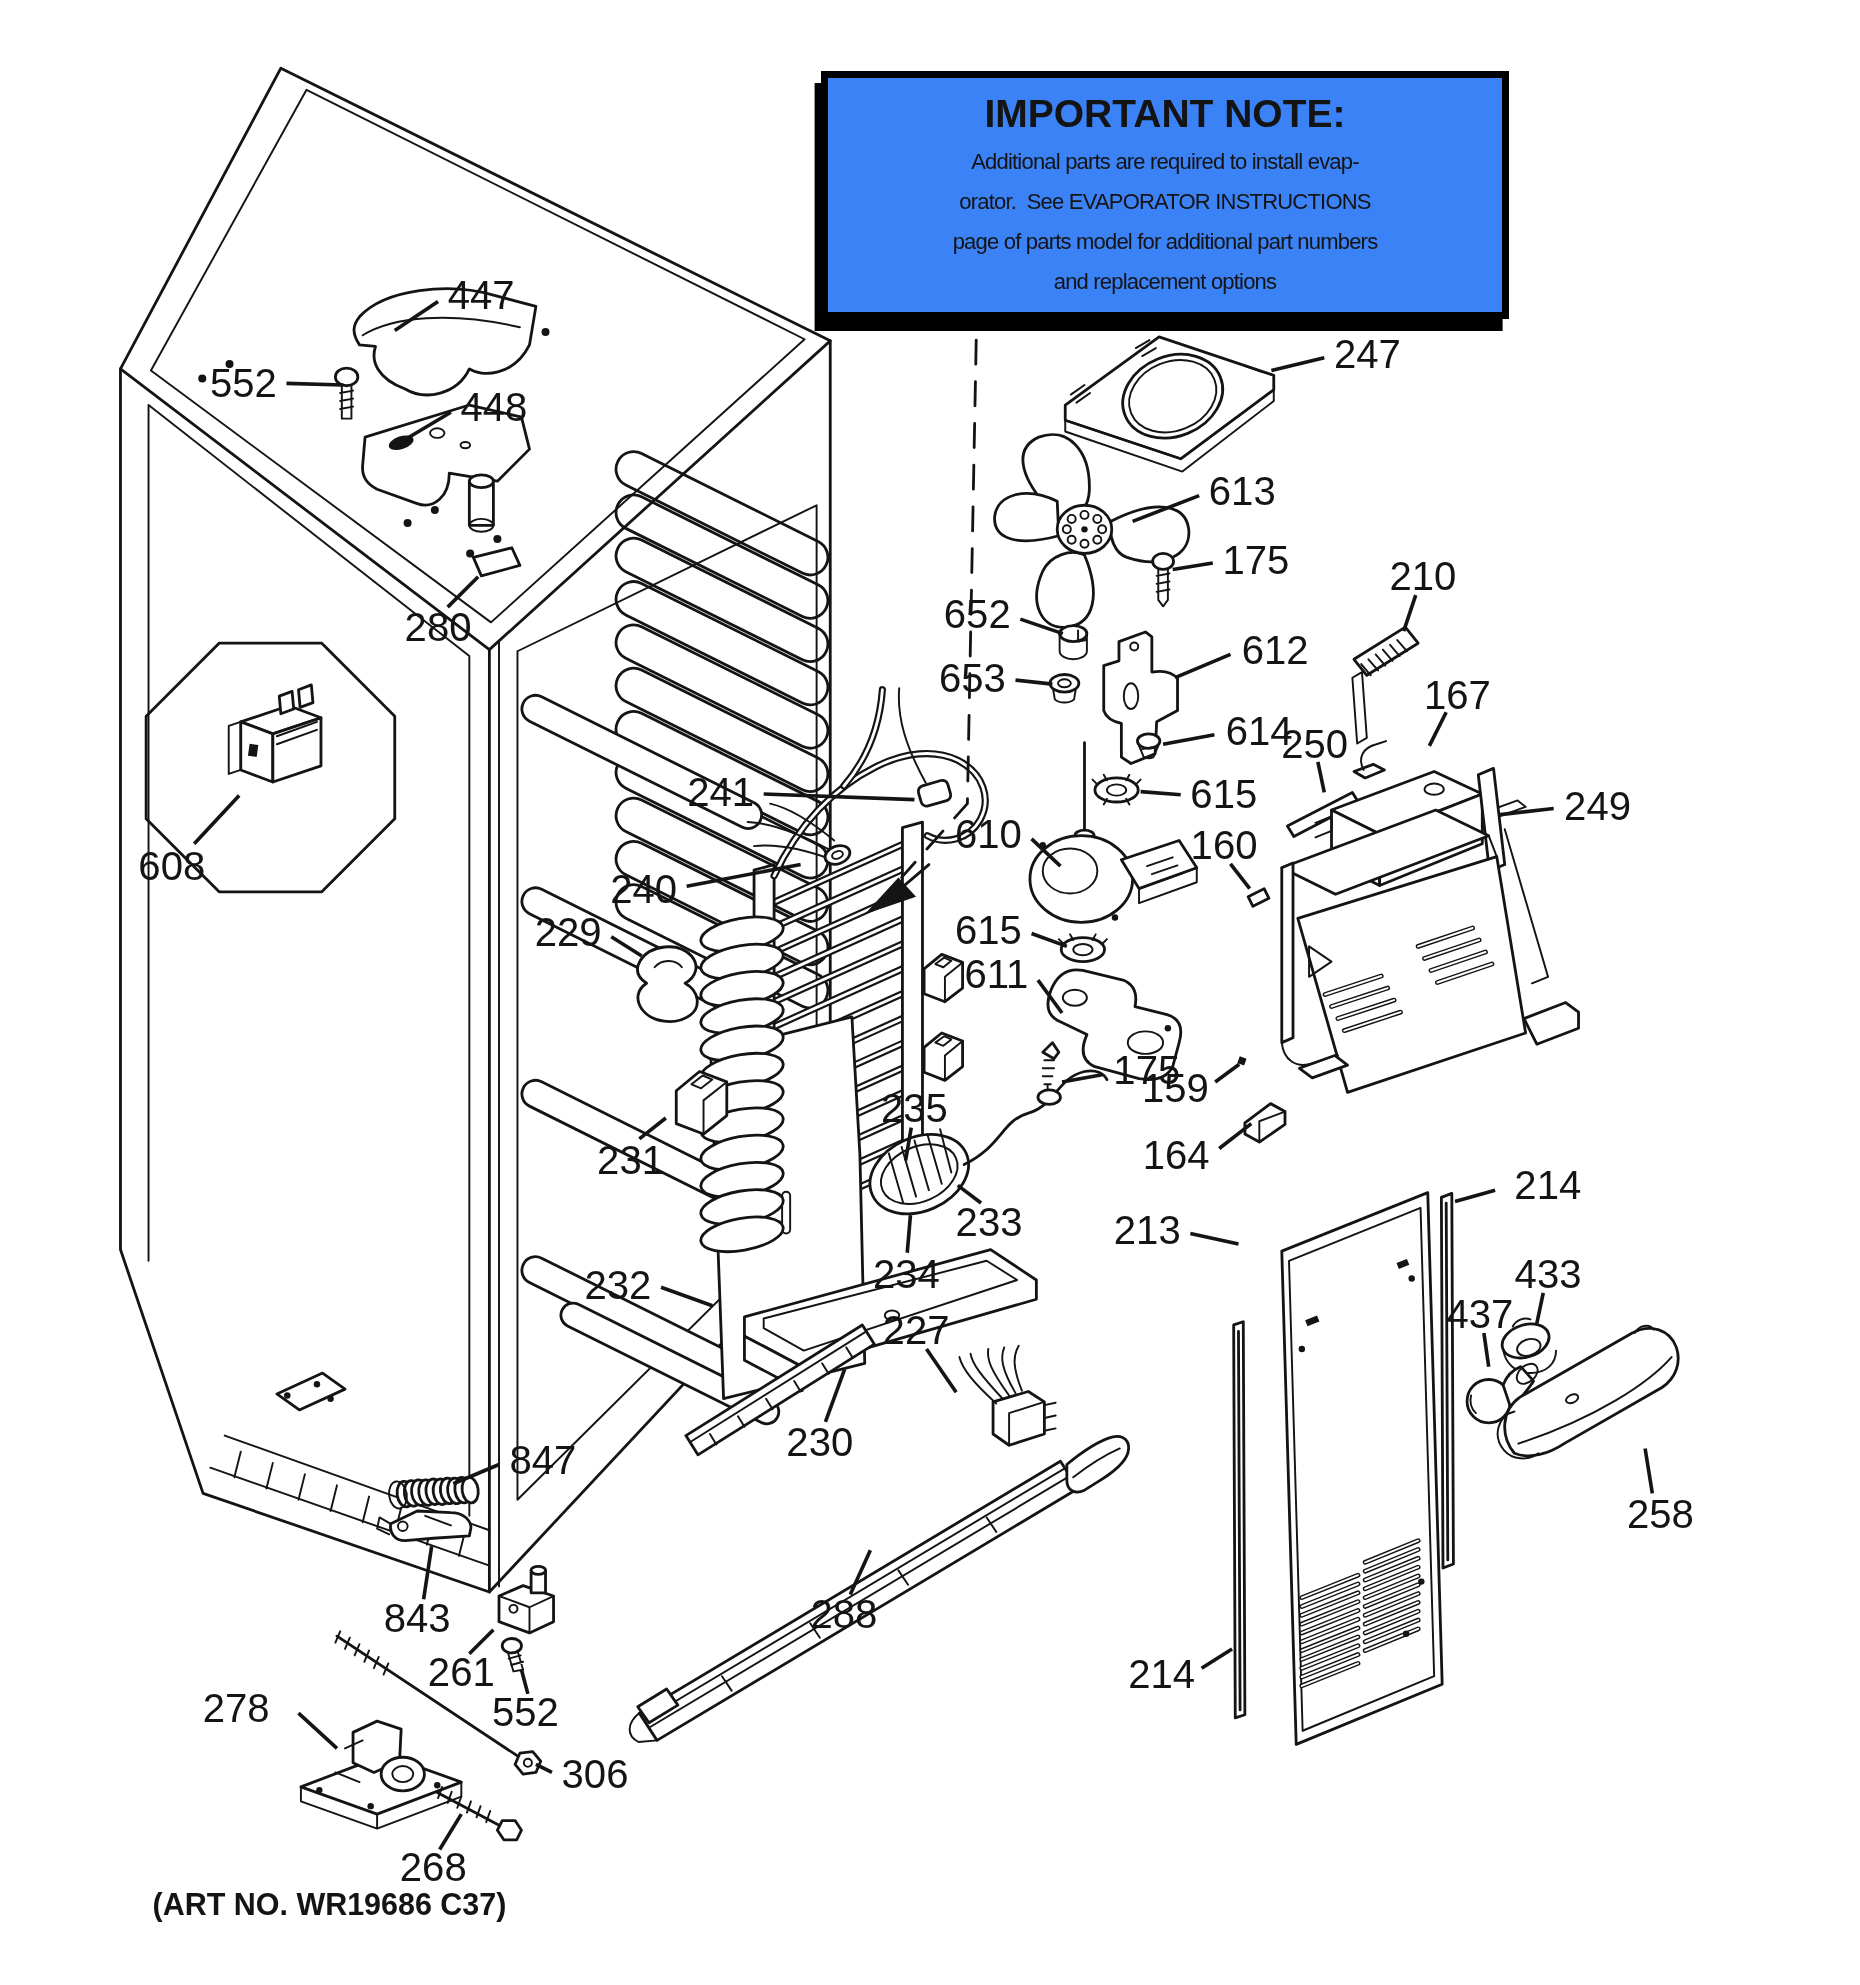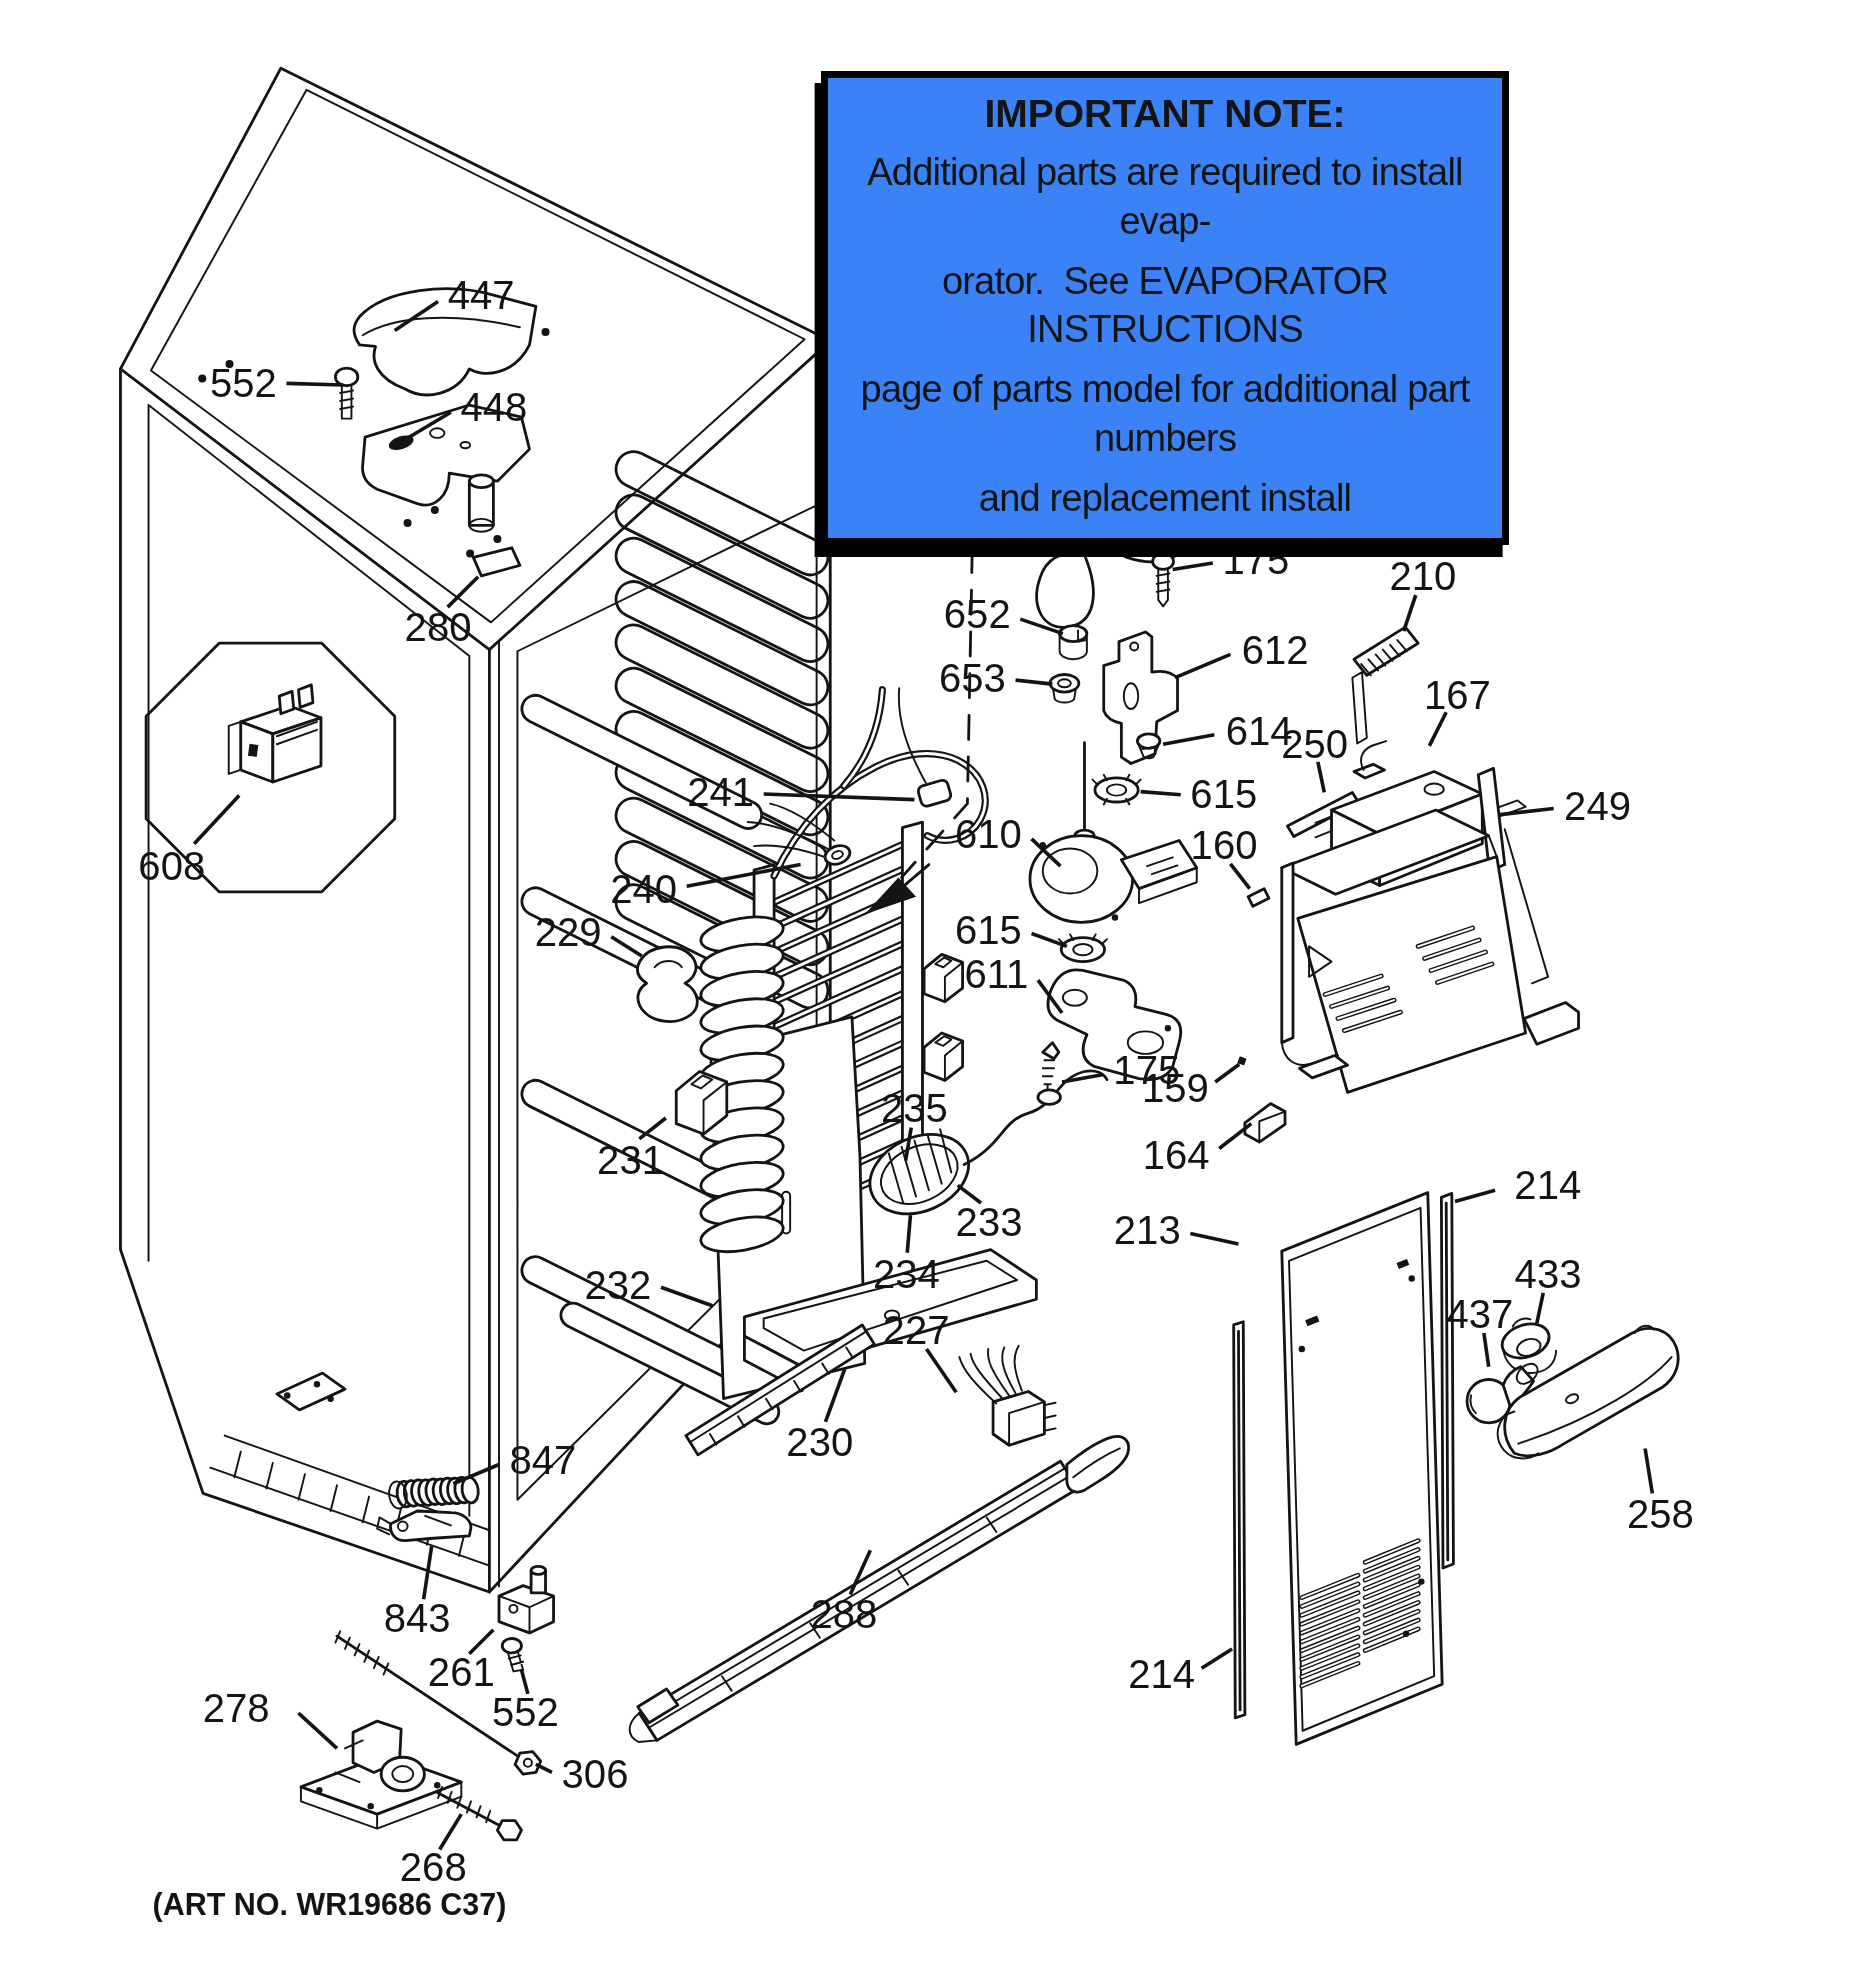--- a/index.html
+++ b/index.html
@@ -3,21 +3,21 @@
 <meta charset="utf-8">
 <style>
   html,body{margin:0;padding:0;background:#fff;}
   #page{position:relative;width:1861px;height:1985px;background:#fff;overflow:hidden;
         font-family:"Liberation Sans",sans-serif;color:#141414;}
   #diagram-svg{position:absolute;left:0;top:0;}
   .note{position:absolute;left:821px;top:71px;width:688px;box-sizing:border-box;
         background:#3b82f6;border:7.2px solid #000;box-shadow:-6.4px 12px 0 0 #000;
         padding:11.2px 16px 16px;text-align:center;}
   .note-title{font-size:39px;font-weight:700;letter-spacing:0;margin:3.2px 0 6.4px;}
-  .note-line{font-size:38px;line-height:1.27;letter-spacing:-0.8px;white-space:pre-wrap;margin-top:12px;}
+  .note-line{font-size:22px;line-height:1.27;letter-spacing:-0.8px;white-space:pre-wrap;margin-top:12px;}
   .callout{font-size:50px;fill:#141414;}
   .lead{stroke:#141414;stroke-width:4.5;fill:none;}
   .ink{stroke:#141414;fill:none;stroke-width:3.5;stroke-linecap:round;stroke-linejoin:round;}
   .ink-thin{stroke:#141414;fill:none;stroke-width:2.4;stroke-linecap:round;stroke-linejoin:round;}
   .ink-w{stroke:#141414;fill:#fff;stroke-width:3.5;stroke-linejoin:round;}
   .tube{stroke:#141414;stroke-width:9;fill:none;stroke-linecap:round;}
   .tube-i{stroke:#fff;stroke-width:3.6;fill:none;stroke-linecap:round;}
   .vslat{stroke:#141414;stroke-width:6;stroke-linecap:round;}
   .vslat-i{stroke:#fff;stroke-width:2.5;stroke-linecap:round;}
   .dot{fill:#141414;stroke:none;}
@@ -626,17 +626,17 @@
       </g>
 
   <text id="artno" x="190" y="2388">(ART NO. WR19686 C37)</text>
 </svg>
 
 <div class="note">
   <div class="note-title">IMPORTANT NOTE:</div>
   <div class="note-line">Additional parts are required to install evap-</div>
   <div class="note-line">orator.  See EVAPORATOR INSTRUCTIONS</div>
   <div class="note-line">page of parts model for additional part numbers</div>
-  <div class="note-line">and replacement install</div>
+  <div class="note-line">and replacement options</div>
 </div>
 
 </div>
 
 
 </body></html>

